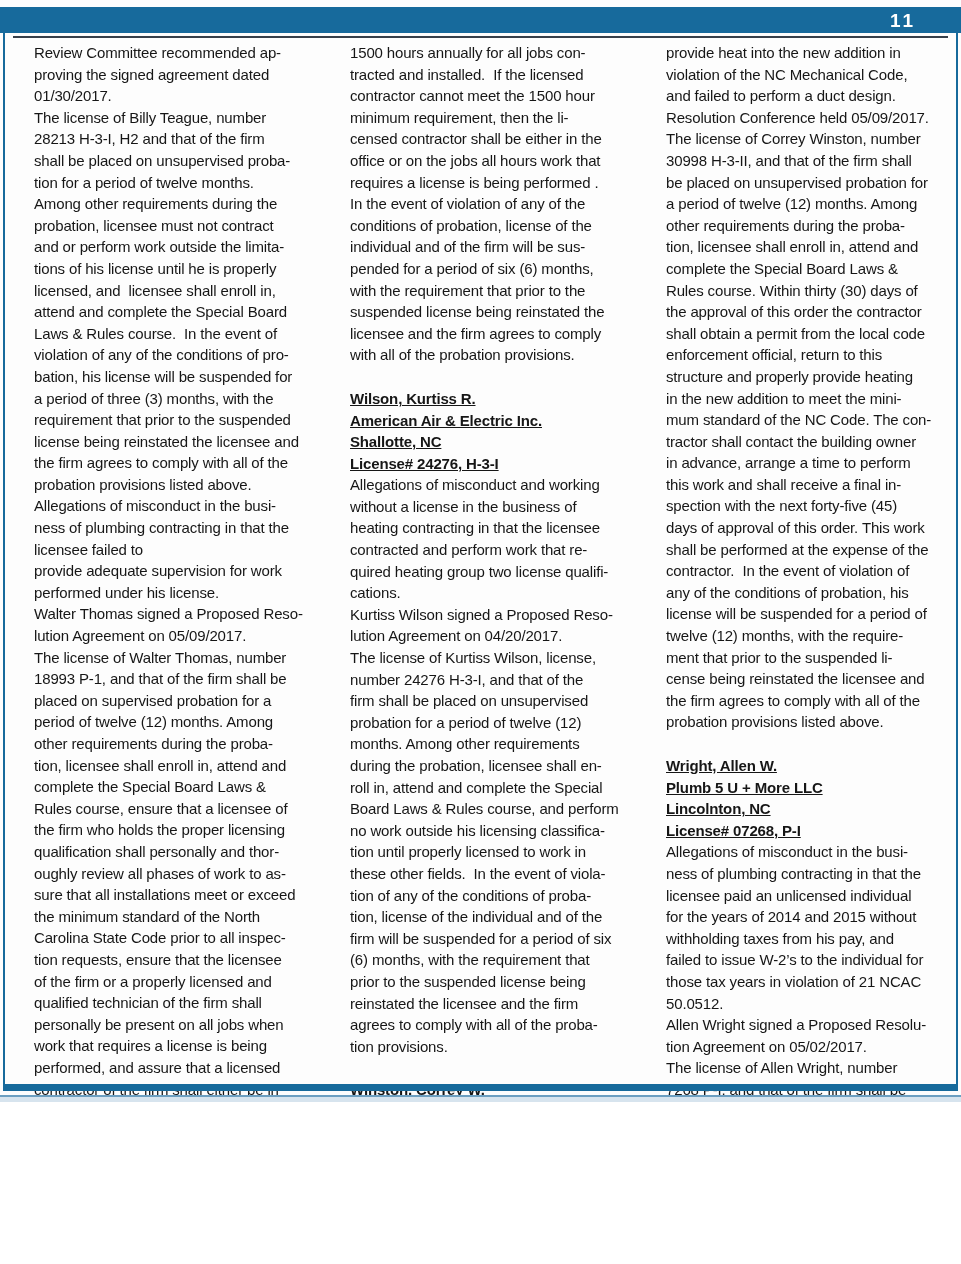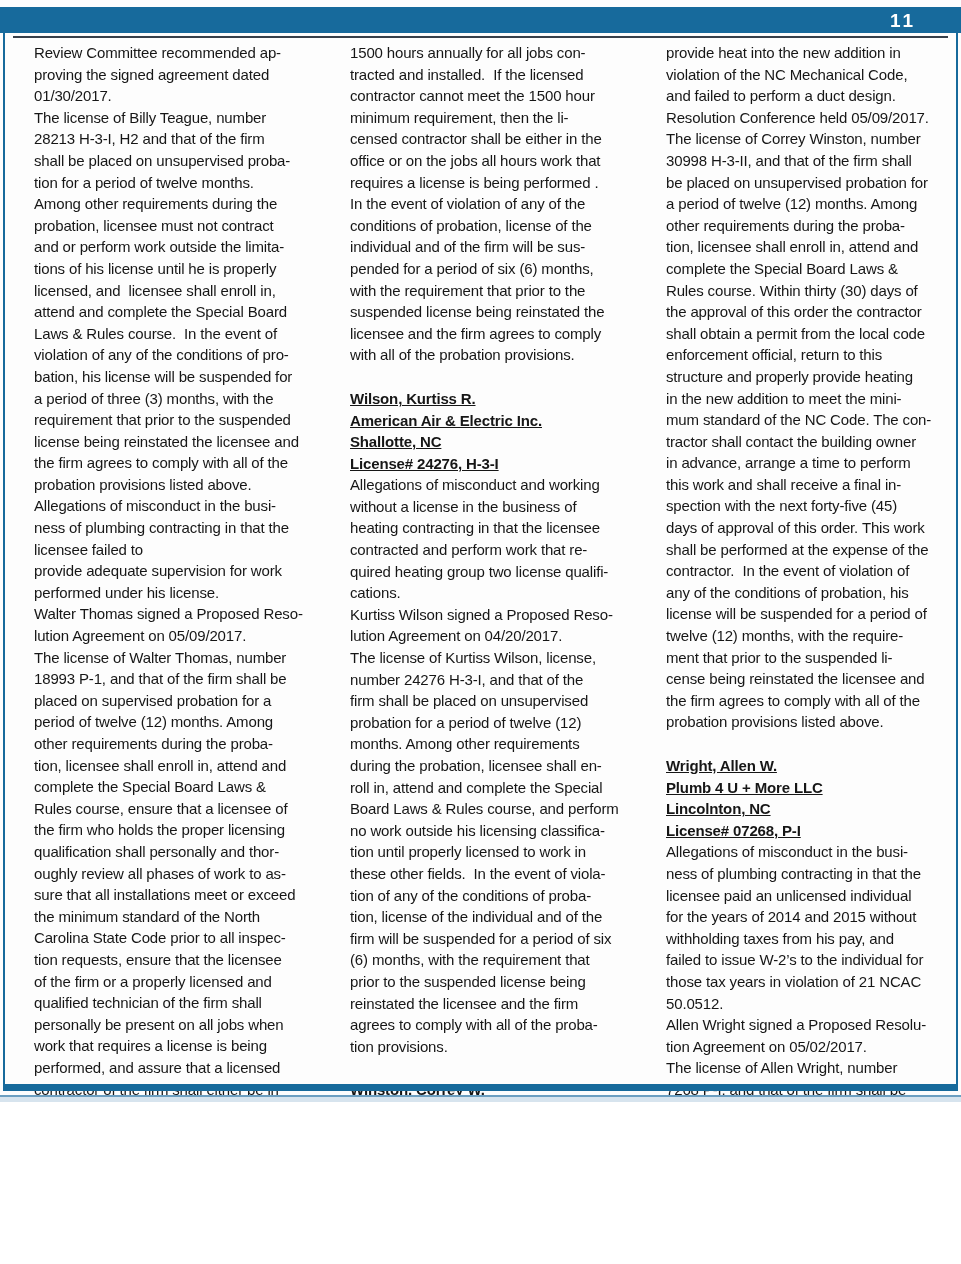--- a/index.html
+++ b/index.html
@@ -198,21 +198,21 @@
 shall be performed at the expense of the
 contractor.  In the event of violation of
 any of the conditions of probation, his
 license will be suspended for a period of
 twelve (12) months, with the require-
 ment that prior to the suspended li-
 cense being reinstated the licensee and
 the firm agrees to comply with all of the
 probation provisions listed above.</div>
         <div class="block bold spaced">Wright, Allen W.
-Plumb 4 U + More LLC
+Plumb 5 U + More LLC
 Lincolnton, NC
 License# 07268, P-I</div>
         <div class="block">Allegations of misconduct in the busi-
 ness of plumbing contracting in that the
 licensee paid an unlicensed individual
 for the years of 2014 and 2015 without
 withholding taxes from his pay, and
 failed to issue W-2’s to the individual for
 those tax years in violation of 21 NCAC
 50.0512.

